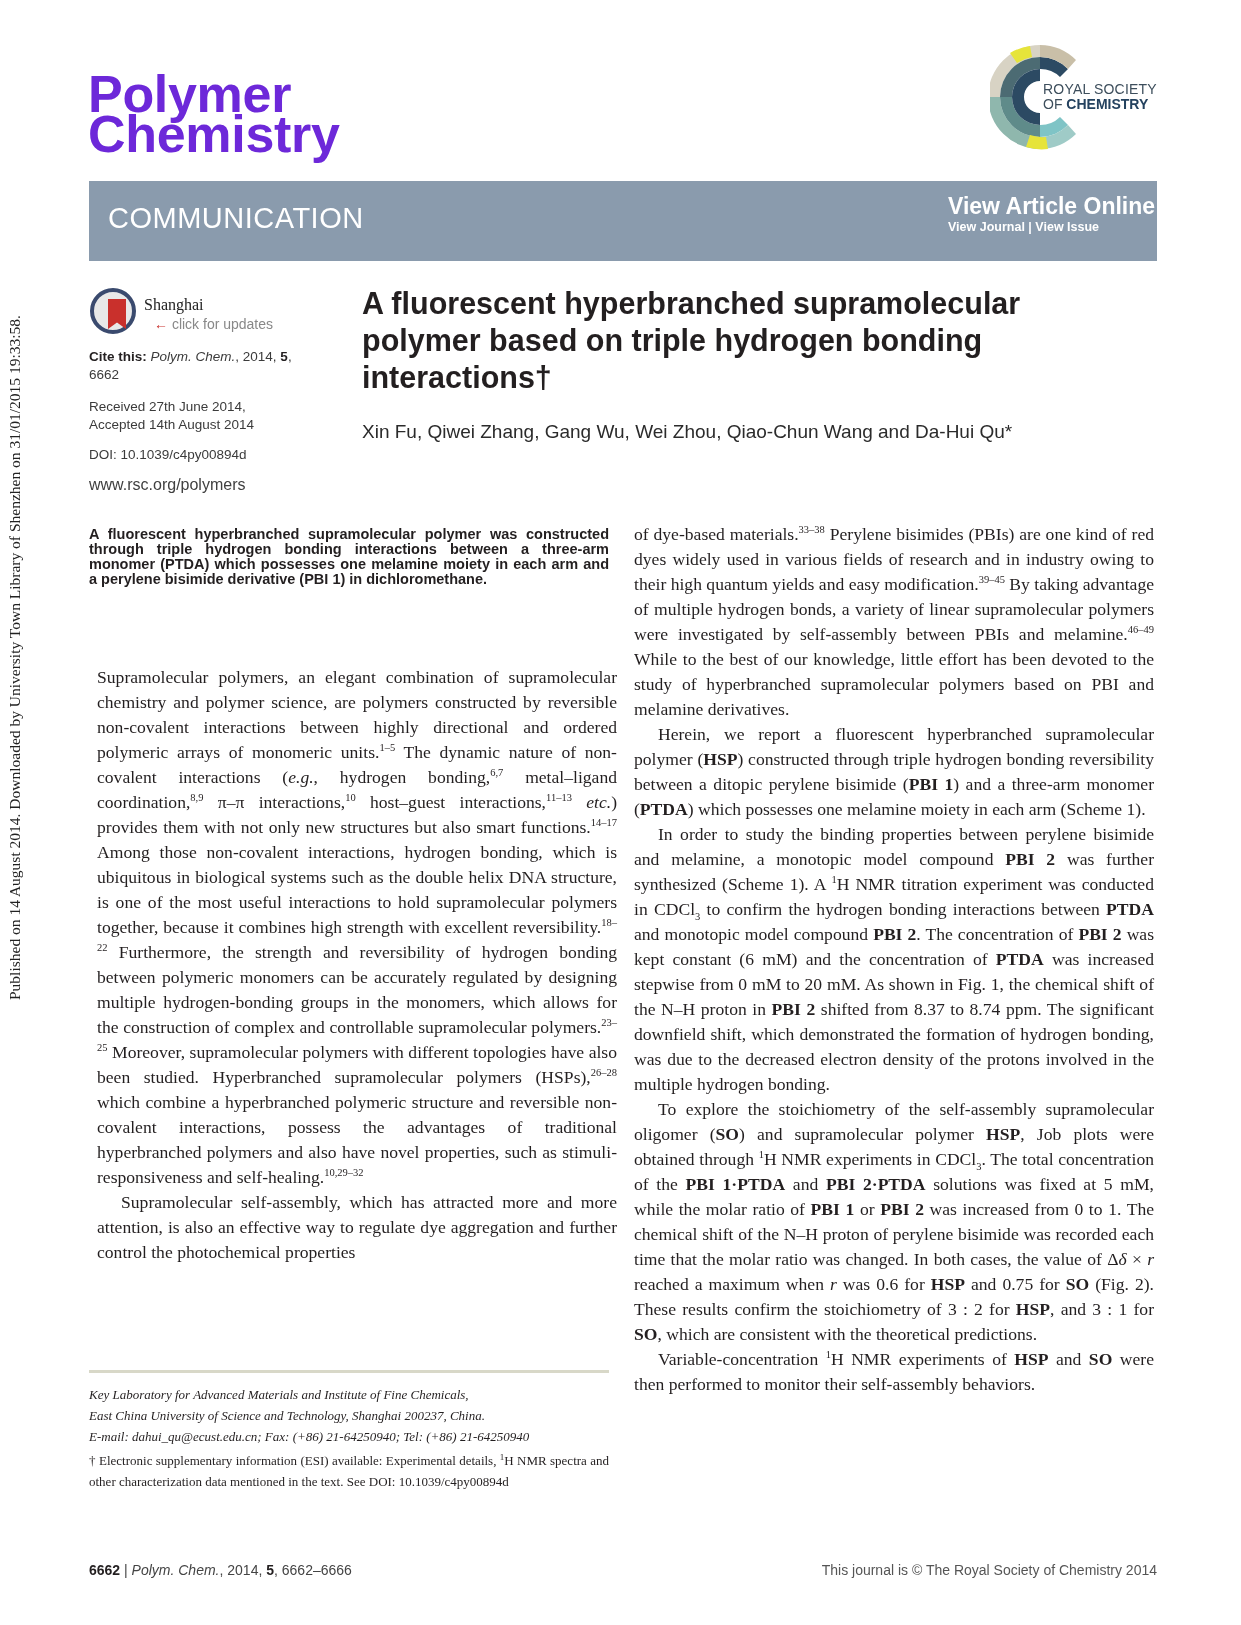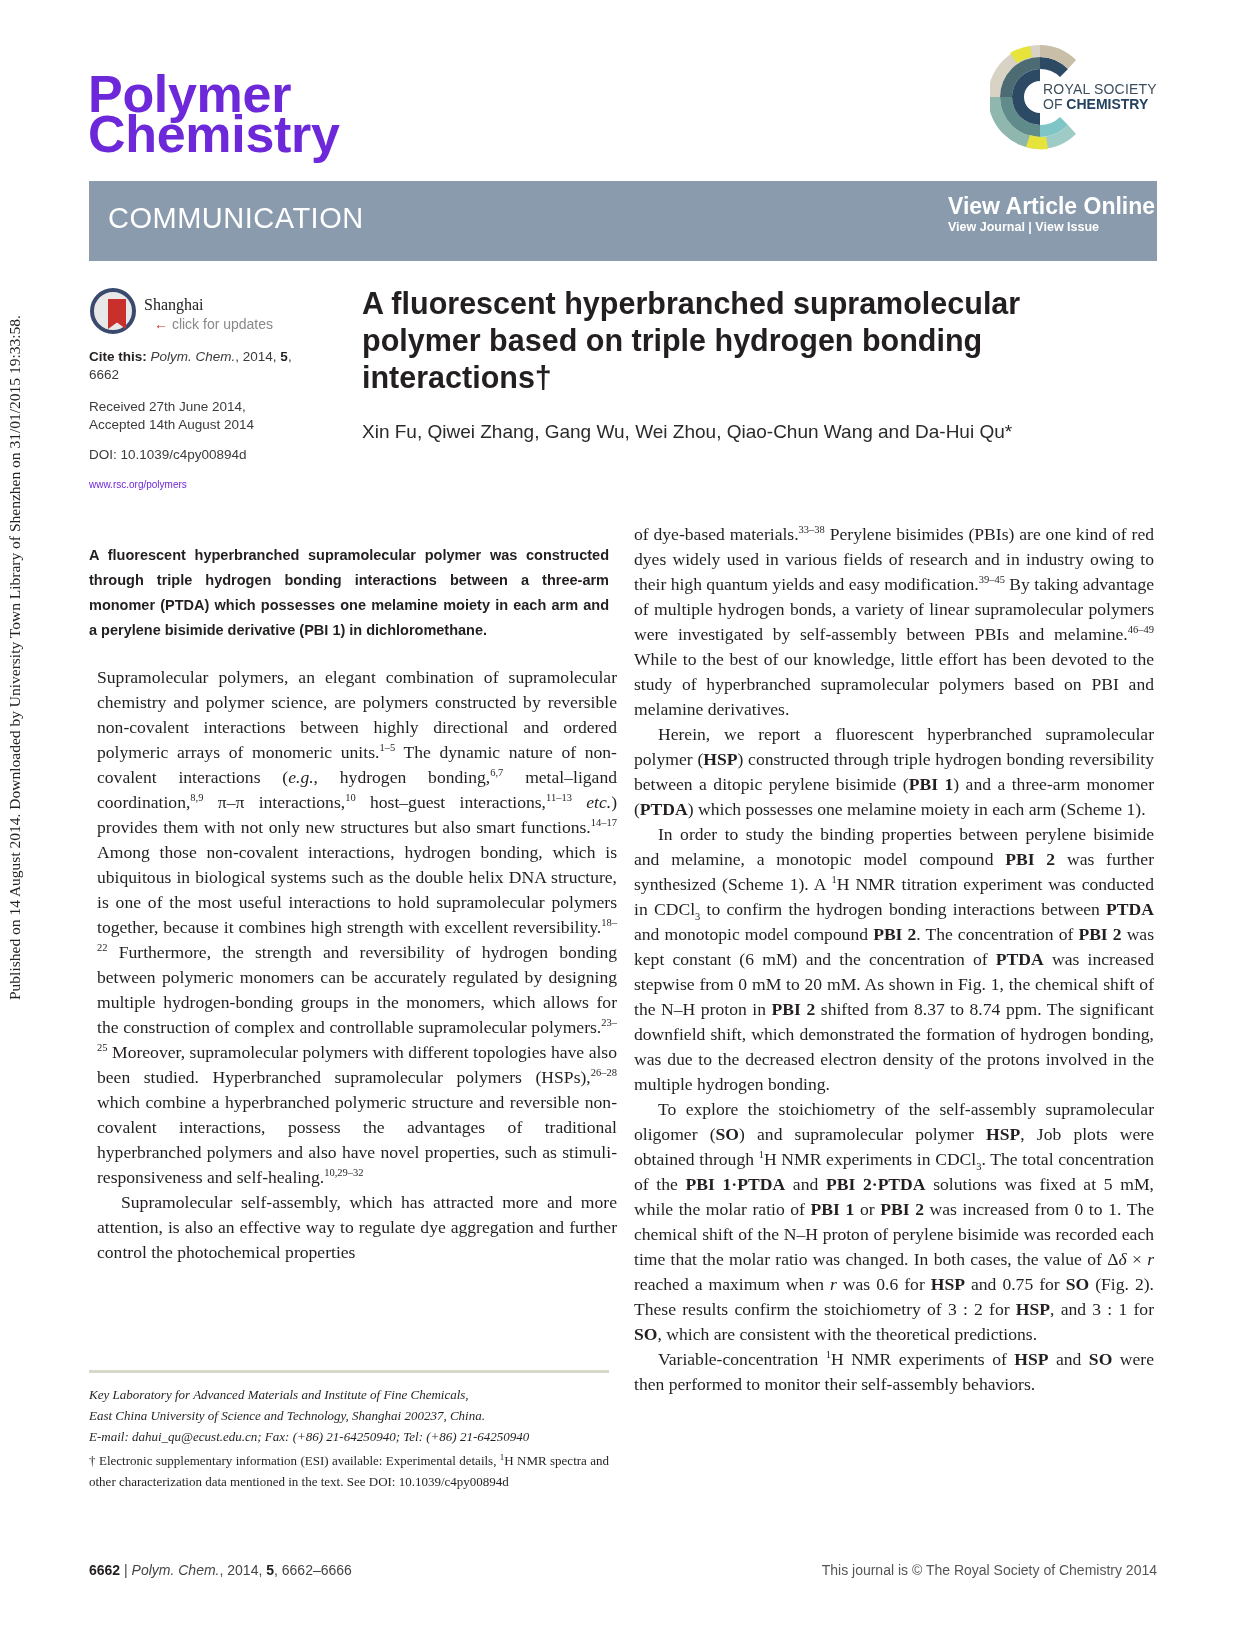--- a/index.html
+++ b/index.html
@@ -29,26 +29,26 @@
   .cm-ribbon { position:absolute; left:14px; top:7px; width:18px; height:30px; background:#c9302c; clip-path:polygon(0 0,100% 0,100% 100%,50% 78%,0 100%); }
   .cm-title { position:absolute; left:54px; top:8px; font-size:16px; color:#222; }
   .cm-sub { position:absolute; left:64px; top:28px; font-size:14px; color:#888; }
   .cm-sub .arr { color:#c9302c; }
 
   .meta { left:89px; font-size:13.5px; color:#3b3b3b; line-height:18px; width:240px; }
   .meta b { font-weight:bold; color:#231f20; }
   #cite { top:348px; }
   #received { top:398px; }
   #doi { top:446px; }
-  #url { top:476px; font-size:10px; color:#6d28d9; }
+  #url { top:476px; font-size:16px; color:#404040; }
 
   #article-title { left:362px; top:285px; width:770px; font-size:30.5px; line-height:37px; font-weight:bold; color:#231f20; }
   #authors { left:362px; top:421px; font-size:19px; color:#2b2b2b; }
 
-  #abstract { left:89px; top:543px; width:520px; font-size:14.5px; line-height:25px; font-weight:bold; color:#231f20; text-align:justify; }
+  #abstract { left:89px; top:527px; width:520px; font-size:14.5px; line-height:15px; font-weight:bold; color:#231f20; text-align:justify; }
 
   .col { width:520px; font-size:17.6px; line-height:25px; color:#231f20; text-align:justify; }
   .col p { margin:0; }
   .col p.indent { text-indent:24px; }
   .col sup { font-size:10.5px; line-height:0; }
   .col sub { font-size:10.5px; line-height:0; }
   #col-left { left:89px; top:665px;margin-left:8px; }
   #col-right { left:634px; top:522px; }
 
   #footnote-rule { left:89px; top:1370px; width:520px; height:3px; background:#d8d8c8; }

